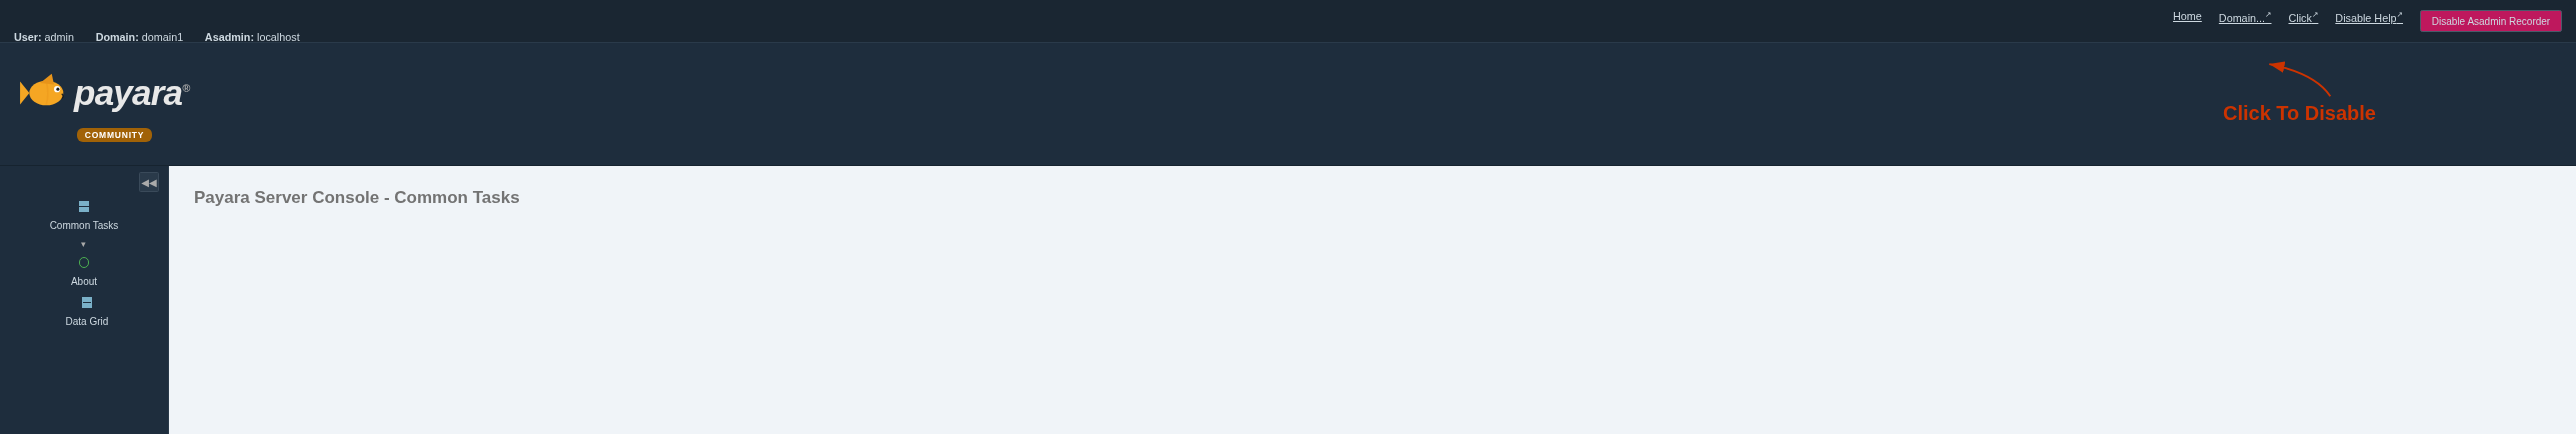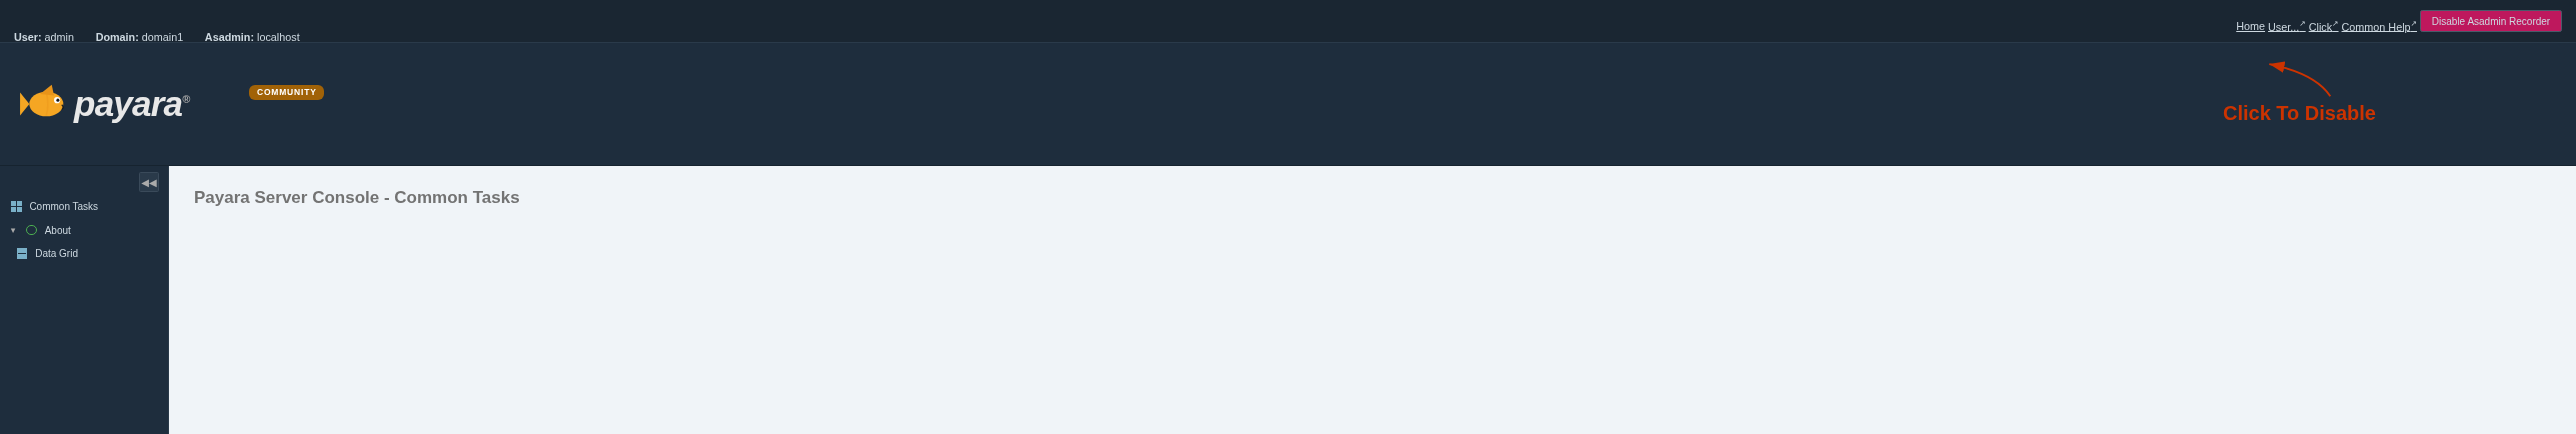--- a/index.html
+++ b/index.html
@@ -31,22 +31,22 @@
       color: #cdd8e0;
       margin-top: 32px;
     }
 
     #top-bar-left span b {
       font-weight: bold;
     }
 
     #top-bar-right {
       display: flex;
-      align-items: flex-end;
-      gap: 3px;
+      align-items: flex-start;
+      gap: 17px;
       font-size: 10.8px;
     }
 
     .nav-link {
       color: #cdd8e0;
       text-decoration: underline;
       cursor: pointer;
       white-space: nowrap;
     }
 
@@ -90,20 +90,21 @@
     #click-disable-text {
       color: #cc3300;
       font-size: 20px;
       font-weight: bold;
       margin-top: 1.5px;
     }
 
     
     #payara-logo {
       display: flex;
+      flex-direction: column;
       align-items: flex-start;
     }
 
     .payara-fish {
       display: flex;
       align-items: center;
     }
 
     .payara-fish svg {
       width: 54px;
@@ -172,20 +173,21 @@
     }
 
     .sidebar-item {
       display: flex;
       align-items: center;
       gap: 6.2px;
       padding: 4.6px 9.2px;
       font-size: 10px;
       cursor: pointer;
       color: #cdd8e0;
+      flex-direction: column;
     }
 
     .sidebar-item-icon {
       width: 14px;
       height: 14px;
       flex-shrink: 0;
       display: flex;
       align-items: center;
       justify-content: center;
     }
@@ -259,27 +261,27 @@
       <span>domain1</span>
     </span>
     <span>
       <b>Asadmin:</b>
       <span>localhost</span>
     </span>
   </div>
   <div id="top-bar-right">
     <a class="nav-link">Home</a>
     <a class="nav-link">
-      <span>User...</span><sup>↗</sup>
+      <span>Domain...</span><sup>↗</sup>
     </a>
     <a class="nav-link">
       <span>Click</span><sup>↗</sup>
     </a>
     <a class="nav-link">
-      <span>Common Help</span><sup>↗</sup>
+      <span>Disable Help</span><sup>↗</sup>
     </a>
     <button class="btn-disable">Disable Asadmin Recorder</button>
   </div>
 </div>
 
 <div id="logo-area">
   <div id="payara-logo">
     <div class="payara-fish">
 
       <svg viewBox="0 0 70 70" xmlns="http://www.w3.org/2000/svg">

